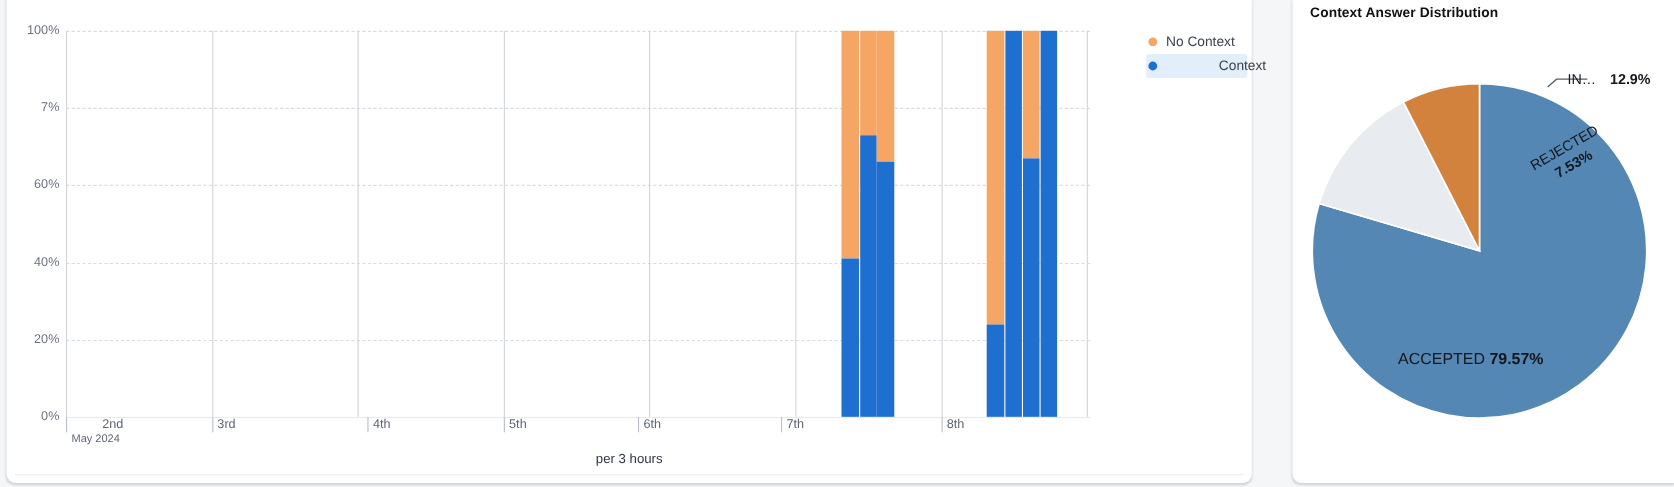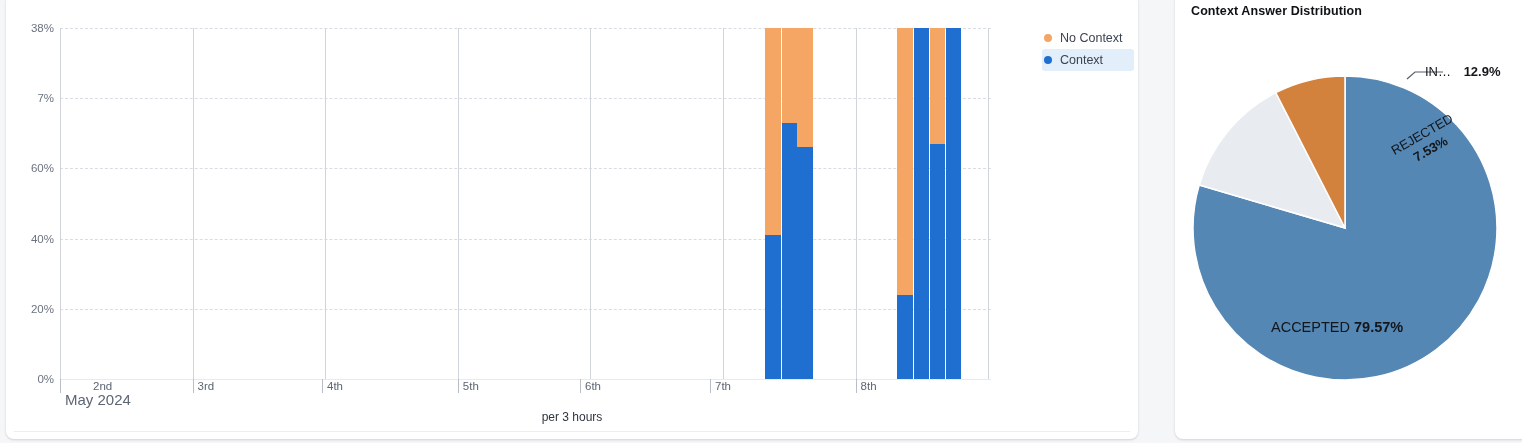--- a/index.html
+++ b/index.html
@@ -69,37 +69,37 @@
     padding-left: 4px;
     border-left: 1px solid #b9bfc8;
     height: 14px;
     line-height: 14px;
     white-space: nowrap;
   }
   .xtick .sub {
     position: absolute;
     left: 4px; top: 14px;
     height: 14px; line-height: 14px;
-    font-size: 15px; color: #5d6673;
+    font-size: 10px; color: #5d6673;
   }
 
   .bar { position: absolute; bottom: 0; }
   .seg { position: absolute; left: 0; width: 100%; }
   .seg-context   { background: #1f6fd0; bottom: 0; }
   .seg-nocontext { background: #f5a564; top: 0; }
 
   
   #legend { position: absolute; left: 1036px; top: 33px; width: 92px; }
   .legend-row {
     display: flex; align-items: center;
     height: 22px;
     padding: 0 4px 0 2px;
     border-radius: 3px;
   }
-  .legend-row.active { background: #e3eefb; }
+  .legend-row.active { background: #e3eefb; gap: 48px; }
   .legend-dot {
     width: 8px; height: 8px; border-radius: 50%;
     margin-right: 8px; flex: 0 0 8px;
   }
   .legend-label { font-size: 12.5px; color: #3c4350; white-space: nowrap; }
 
   
   #footer-label {
     position: absolute;
     left: 0; top: 416px; width: 1132px;
@@ -134,21 +134,21 @@
 </style>
 </head>
 <body>
 
 <div id="root">
 
   <div class="panel" id="panel-bars">
 
 
     <div id="yticks">
-        <div class="ytick" style="top: 0px;">38%</div>
+        <div class="ytick" style="top: 0px;">100%</div>
         <div class="ytick" style="top: 70.2px;">7%</div>
         <div class="ytick" style="top: 140.4px;">60%</div>
         <div class="ytick" style="top: 210.6px;">40%</div>
         <div class="ytick" style="top: 280.8px;">20%</div>
         <div class="ytick" style="top: 351px;">0%</div>
       </div>
     <div id="plot">
         <div class="hgrid" style="top: 351px;"></div>
         <div class="hgrid" style="top: 280.8px;"></div>
         <div class="hgrid" style="top: 210.6px;"></div>
@@ -187,21 +187,21 @@
           <div class="seg seg-context" style="height: 235.17px; background: rgb(31, 111, 208);"></div>
         </div>
         <div class="bar" style="left: 885.5px; width: 15.5px; height: 351px;">
           <div class="seg seg-context" style="height: 351px; background: rgb(31, 111, 208);"></div>
         </div>
       </div>
     <div class="axis-bottom"></div>
     <div id="xticks">
         <div class="xtick" style="left: 0px; padding-left: 32px;">2nd<span class="sub">May 2024</span></div>
         <div class="xtick" style="left: 132.6px;">3rd</div>
-        <div class="xtick" style="left: 262px;">4th</div>
+        <div class="xtick" style="left: 274px;">4th</div>
         <div class="xtick" style="left: 397.8px;">5th</div>
         <div class="xtick" style="left: 520px;">6th</div>
         <div class="xtick" style="left: 650px;">7th</div>
         <div class="xtick" style="left: 795.6px;">8th</div>
       </div>
 
     <div id="legend">
         <div class="legend-row">
           <span class="legend-dot" style="background: rgb(245, 165, 100);"></span>
           <span class="legend-label">No Context</span>

